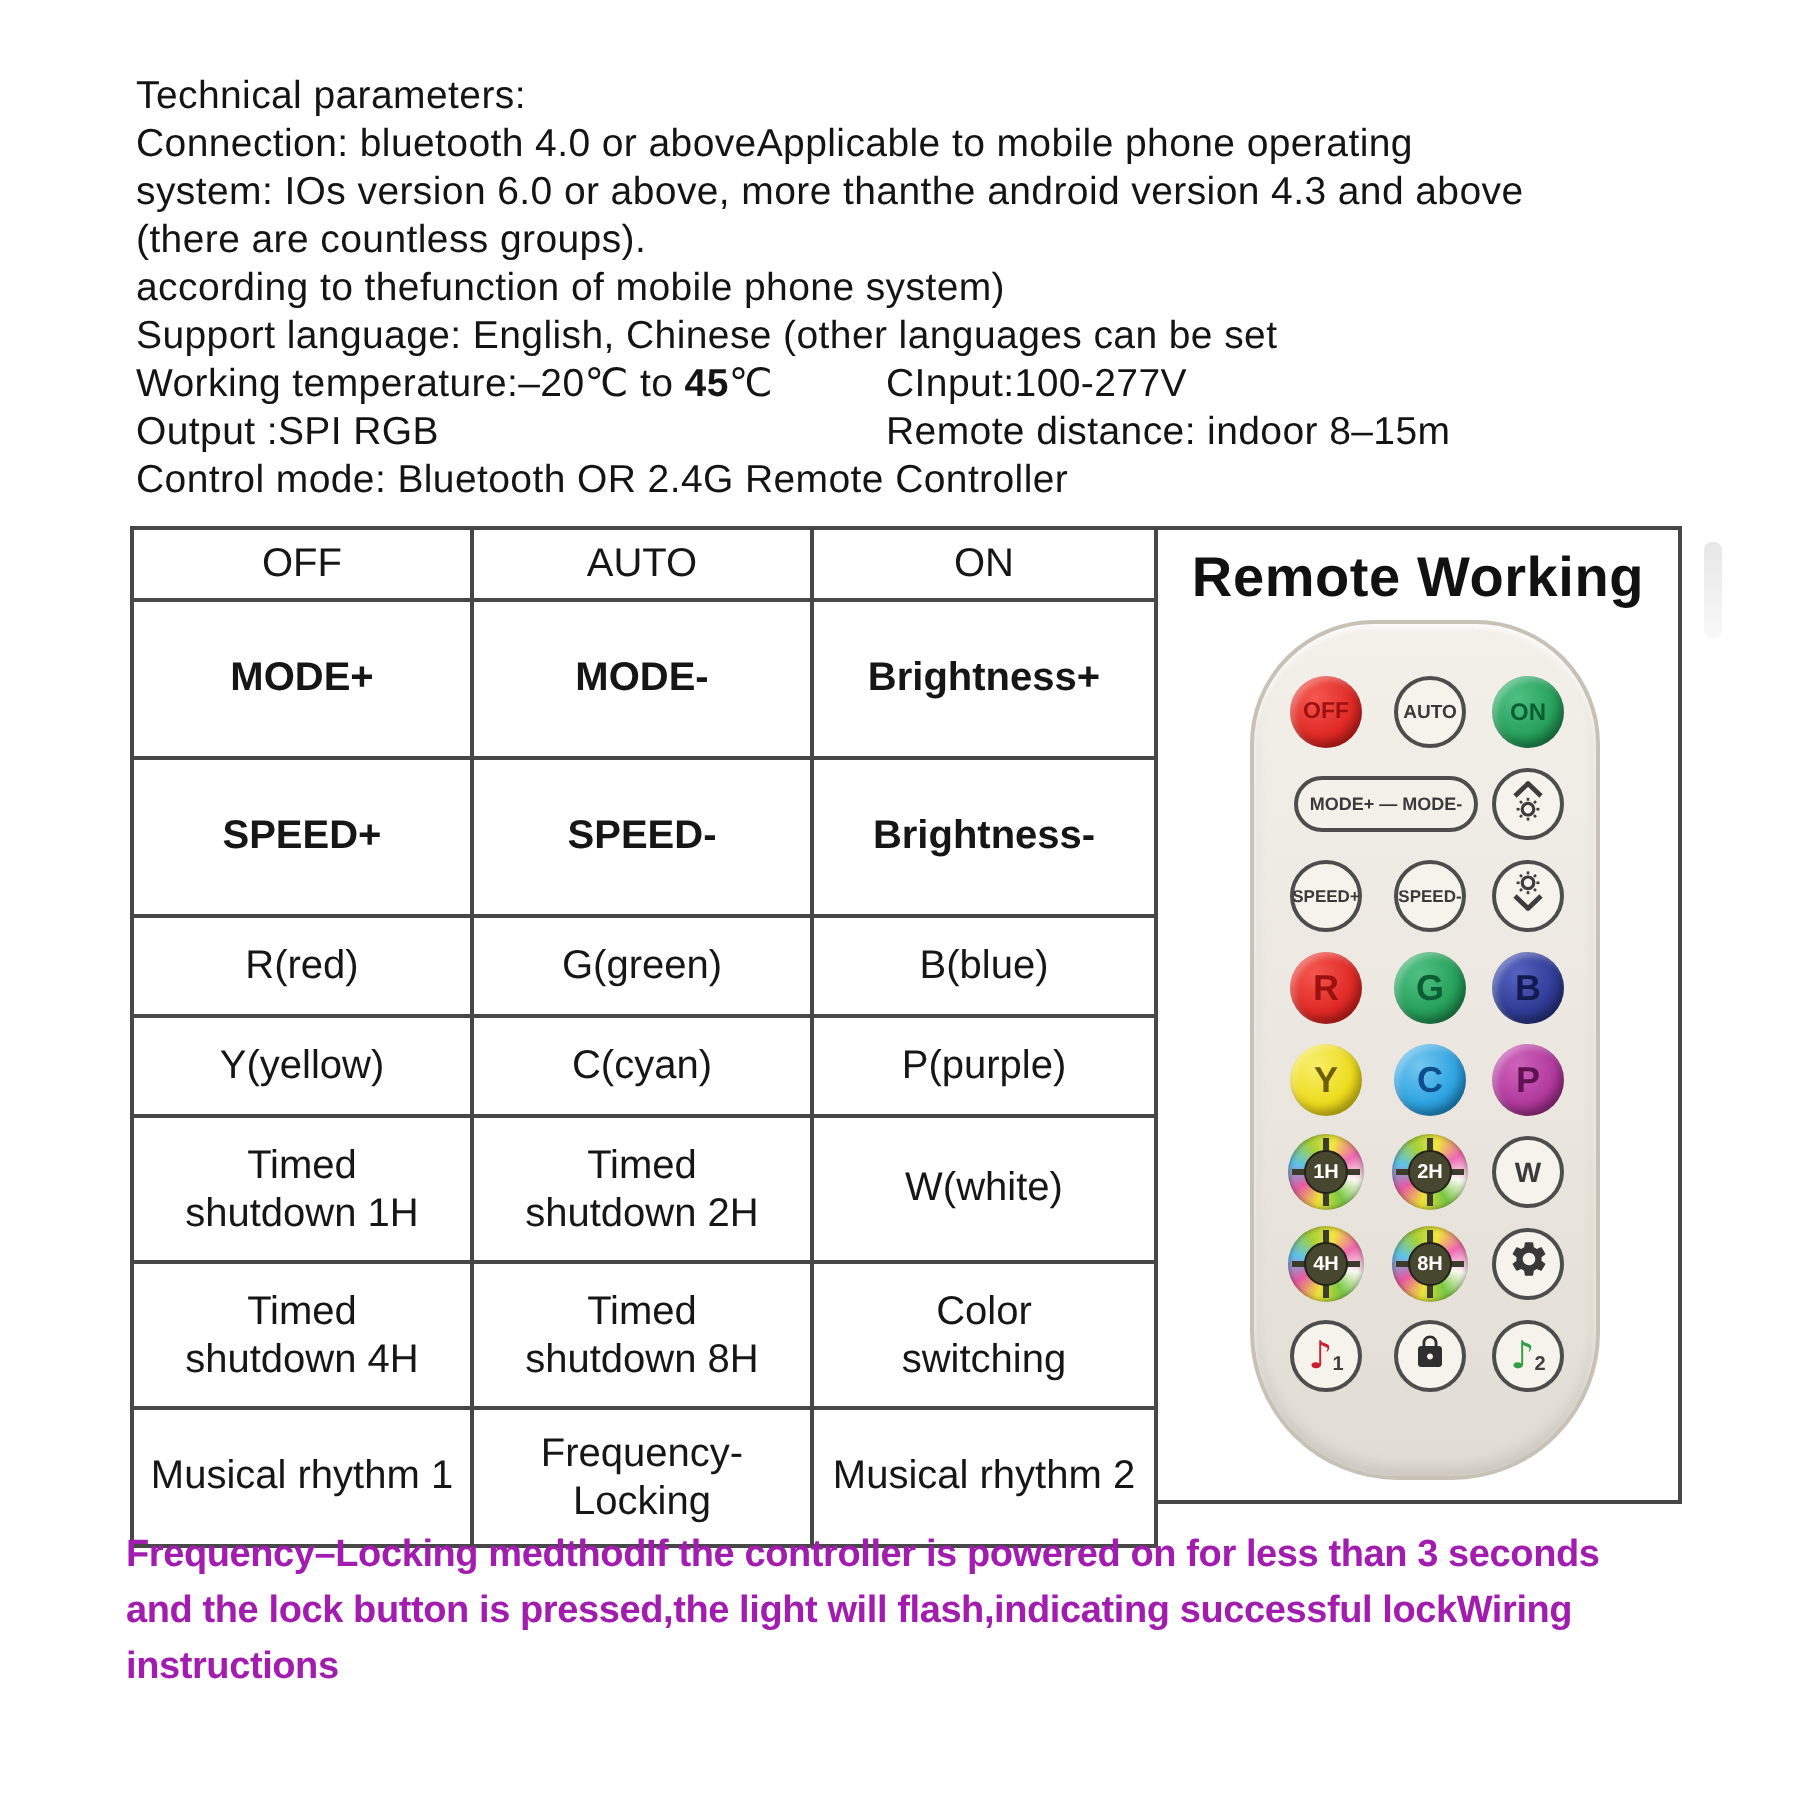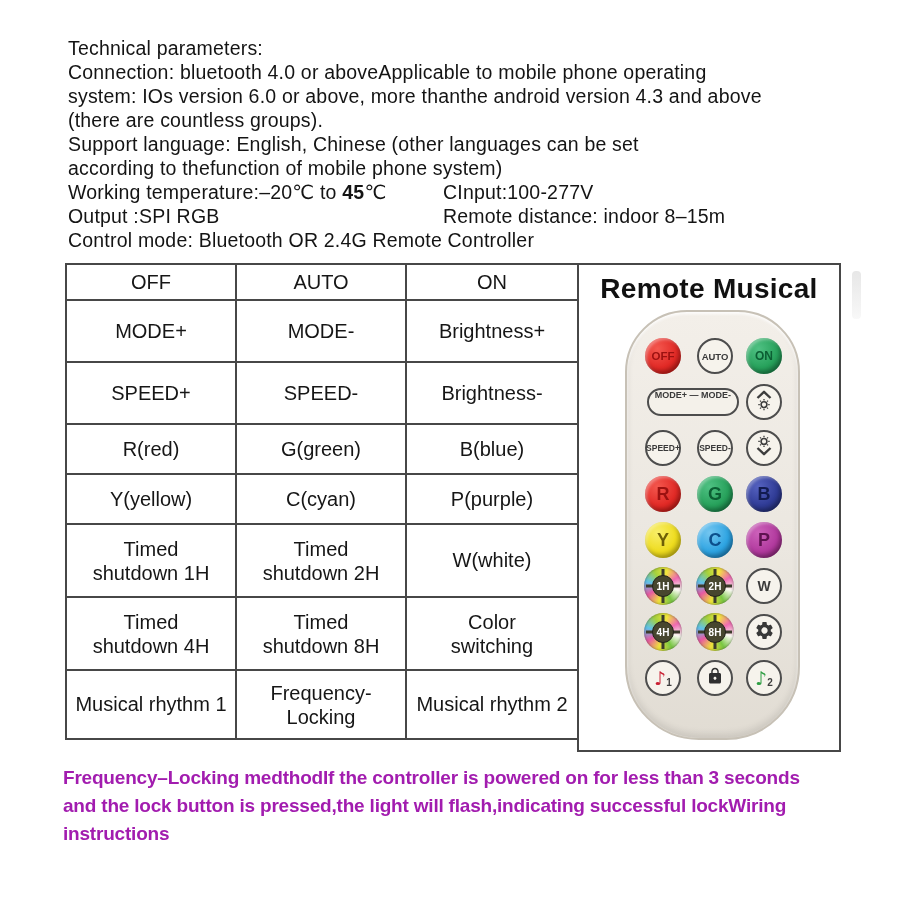--- a/index.html
+++ b/index.html
@@ -16,21 +16,21 @@
   .tech b { font-weight:700; }
 
   
   table.func { position:absolute; left:65px; top:263px; border-collapse:collapse; table-layout:fixed; }
   table.func td {
     border:2px solid #474747; text-align:center; vertical-align:middle;
     font-size:20px; color:#161616; padding:0 3px;
   }
   .cw1 { width:170px; } .cw2 { width:170px; } .cw3 { width:172px; }
   tr.h1 td { height:36px; }
-  tr.h2 td, tr.h3 td { height:62px; }
+  tr.h2 td, tr.h3 td { height:79px;font-weight:bold; }
   tr.h4 td, tr.h5 td { height:50px; }
   tr.h6 td, tr.h7 td { height:73px; }
   tr.h8 td { height:69px; }
   td.pre { white-space:pre-line; line-height:24px; }
   td.left12 { text-align:left; padding-left:12px; }
   td.left26 { text-align:left; padding-left:26px; }
   td.left38 { text-align:left; padding-left:38px;margin-top:36px; }
   td.small { font-size:19px; padding:0 1px;margin-top:42px; }
 
   
@@ -54,21 +54,21 @@
   .purple { background:radial-gradient(circle at 35% 30%, #cc62ba, var(--purple) 55%, #801f6d 96%); color:#5e1250; }
   .label-off  { font-size:11.5px; }
   .label-auto { font-size:9.5px; }
   .label-on   { font-size:12px; }
   .label-speed{ font-size:8.5px; }
   .label-letter{ font-size:18px; }
   .label-w    { font-size:14px; }
   .pill {
     position:absolute; left:20px; top:76px; width:92px; height:28px; border-radius:14px;
     background:#f4f1ea; border:2px solid #4d4d4d; color:#3a3a3a;
-    display:flex; justify-content:center;
+    display:flex; align-items:center; justify-content:center;
     font-size:9px; font-weight:700; white-space:nowrap;
   }
   .timer {
     position:absolute; width:38px; height:38px; border-radius:50%;
     background:conic-gradient(from -30deg,#a6d13c,#f2e63c,#ef6ab2,#fafaf2,#79c743,#eee23a,#e85aa2,#5ec2ea,#a6d13c);
     box-shadow: inset 0 0 3px rgba(0,0,0,0.45);
   }
   .timer::before, .timer::after { content:""; position:absolute; background:#3c3c2c; z-index:1; }
   .timer::before { left:50%; top:2px; bottom:2px; width:3px; transform:translateX(-50%); }
   .timer::after  { top:50%; left:2px; right:2px; height:3px; transform:translateY(-50%); }
@@ -90,22 +90,22 @@
 </head>
 <body>
 
 <div class="page">
 
   <div class="tech">
     <div class="trow">Technical parameters:</div>
     <div class="trow">Connection: bluetooth 4.0 or aboveApplicable to mobile phone operating</div>
     <div class="trow">system: IOs version 6.0 or above, more thanthe android version 4.3 and above</div>
     <div class="trow">(there are countless groups).</div>
+    <div class="trow">according to thefunction of mobile phone system)</div>
     <div class="trow">Support language: English, Chinese (other languages can be set</div>
-    <div class="trow">according to thefunction of mobile phone system)</div>
     <div class="trow">
       <span>Working temperature:–20℃ to </span><b>45</b><span>℃</span>
       <span class="col2">CInput:100-277V</span>
     </div>
     <div class="trow">
       <span>Output :SPI RGB</span>
       <span class="col2">Remote distance: indoor 8–15m</span>
     </div>
     <div class="trow">Control mode: Bluetooth OR 2.4G Remote Controller</div>
   </div>
@@ -155,21 +155,21 @@
     <tr class="h8">
       <td class="small">Musical rhythm 1</td>
       <td class="pre left26">Frequency-
 Locking</td>
       <td class="small">Musical rhythm 2</td>
     </tr>
   </tbody>
     </table>
 
   <div class="panel">
-    <div class="panel-title">Remote Musical</div>
+    <div class="panel-title">Remote Working</div>
 
     <div class="remote">
 
       <div class="btn c36 colored red" style="left:18px; top:26px;">
         <span class="label-off">OFF</span>
       </div>
       <div class="btn c36 whitebtn" style="left:70px; top:26px;">
         <span class="label-auto">AUTO</span>
       </div>
       <div class="btn c36 colored green" style="left:119px; top:26px;">

